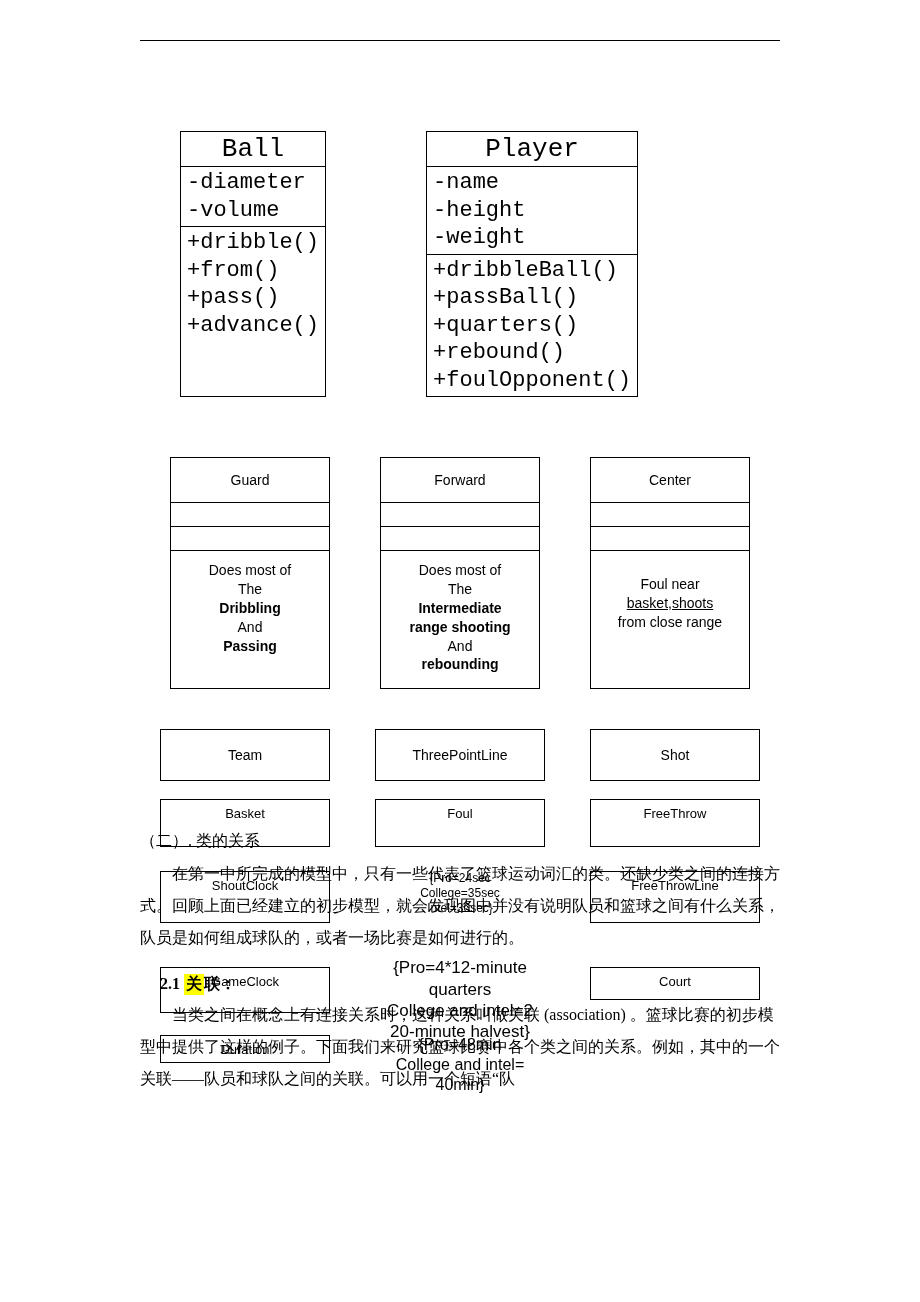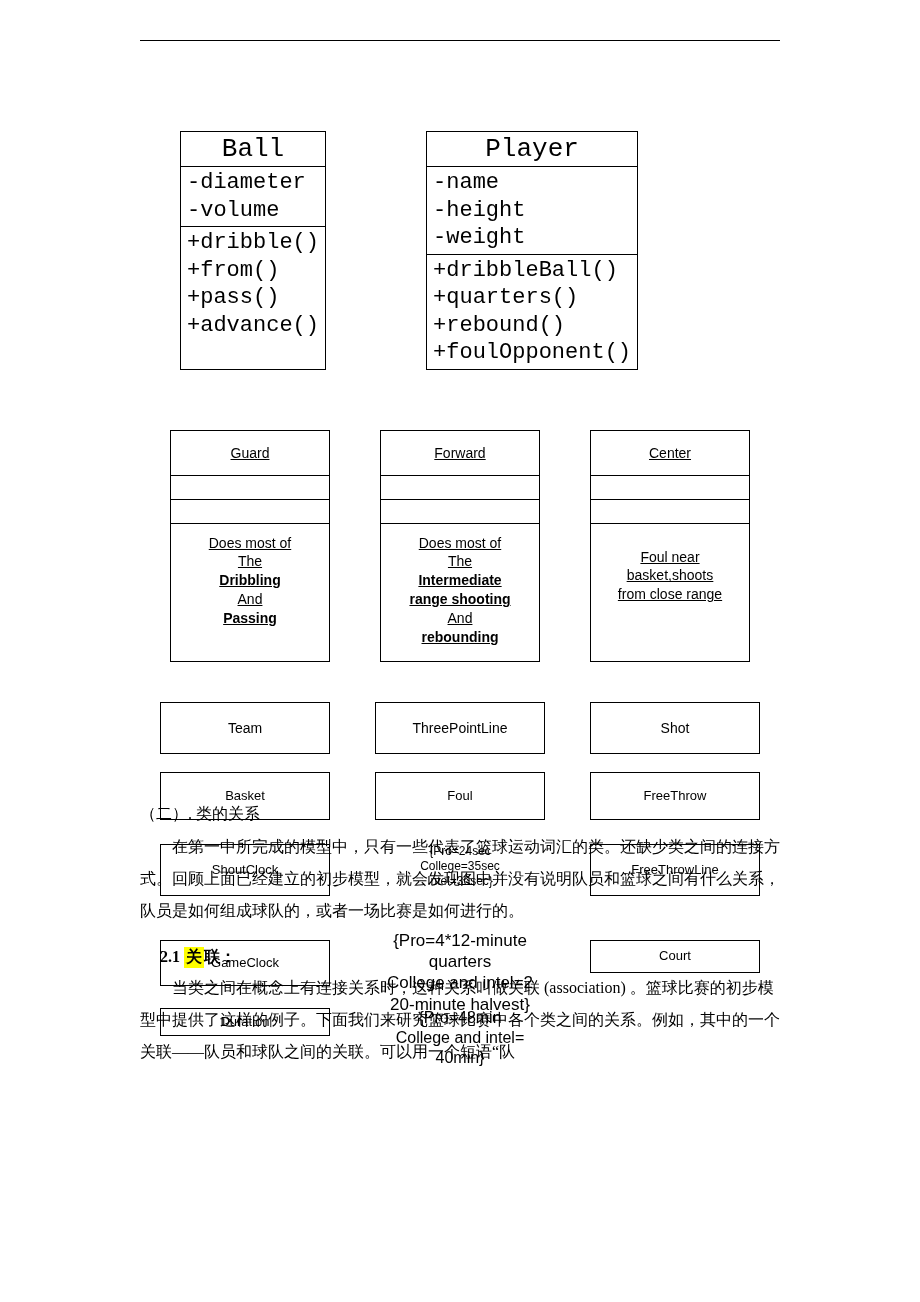--- a/index.html
+++ b/index.html
@@ -54,21 +54,20 @@
     gap: 30px;
     margin-bottom: 40px;
     padding: 0 30px;
   }
   .role-box {
     border: 1px solid #000;
     width: 160px;
     font-family: Arial, sans-serif;
     font-size: 14px;
     text-align: center;
-    text-decoration: underline;
   }
   .role-box .r-name {
     padding: 14px 4px;
     border-bottom: 1px solid #000;
   }
   .role-box .r-empty {
     height: 24px;
     border-bottom: 1px solid #000;
   }
   .role-box .r-desc {
@@ -139,21 +138,21 @@
   }
   .ov-box {
     border: 1px solid #000;
     width: 170px;
     font-family: Arial, sans-serif;
     font-size: 13px;
     text-align: center;
     background: transparent;
     display: flex;
     flex-direction: column;
-    justify-content: center;
+    justify-content: flex-start;
     padding: 6px 4px;
     line-height: 1.25;
   }
   .ov-box .ttl { font-weight: normal; }
 
 </style>
 </head>
 <body>
 
 <div class="page">
@@ -176,20 +175,21 @@
 
     <div class="uml-class">
       <div class="cls-name">Player</div>
       <div class="cls-section">
         <div class="row-line">-name</div>
         <div class="row-line">-height</div>
         <div class="row-line">-weight</div>
       </div>
       <div class="cls-section">
         <div class="row-line">+dribbleBall()</div>
+        <div class="row-line">+passBall()</div>
         <div class="row-line">+quarters()</div>
         <div class="row-line">+rebound()</div>
         <div class="row-line">+foulOpponent()</div>
       </div>
     </div>
   </div>
 
   <div class="roles-row">
     <div class="role-box">
       <div class="r-name">Guard</div>

